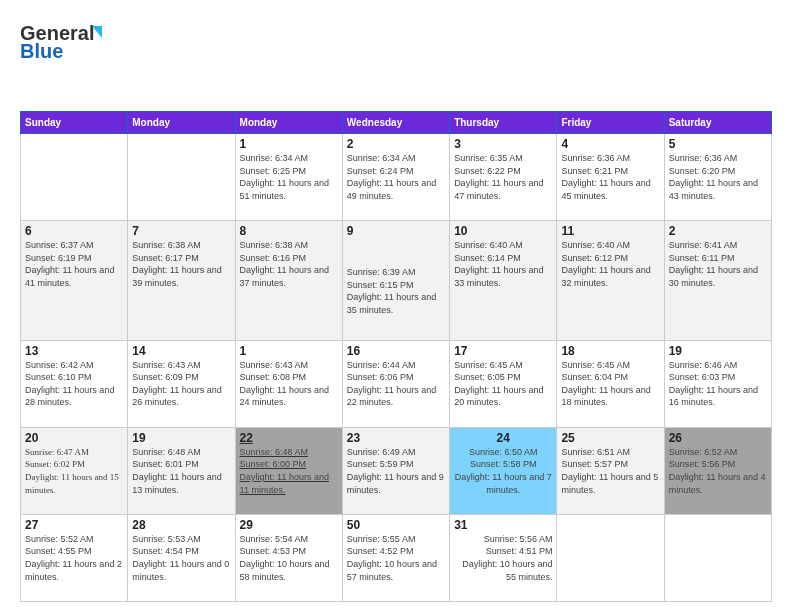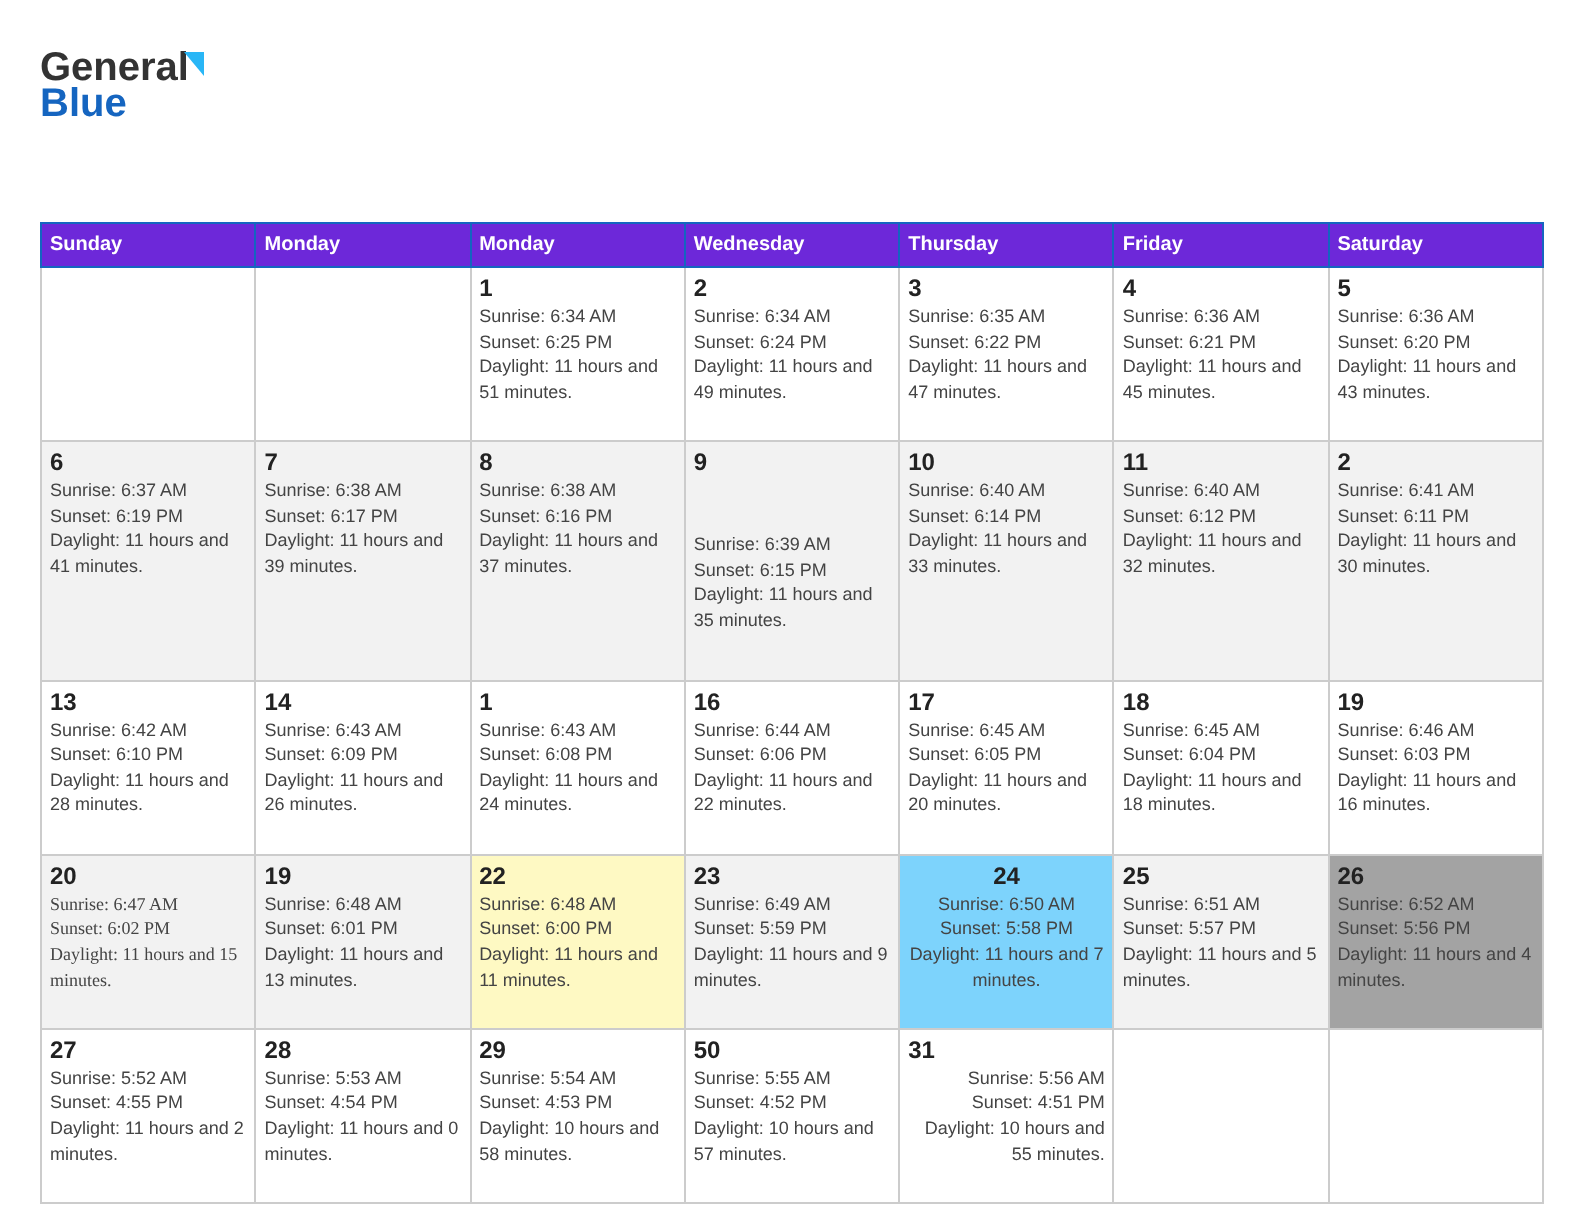--- a/index.html
+++ b/index.html
@@ -252,21 +252,21 @@
             <div class="day-info" style="white-space: pre-line; font-family: Liberation Serif, serif;">Sunrise: 6:47 AM
 Sunset: 6:02 PM
 Daylight: 11 hours and 15 minutes.</div>
           </td>
           <td style="background: rgb(242, 242, 242);">
             <span class="day-num">19</span>
             <div class="day-info" style="white-space: pre-line;">Sunrise: 6:48 AM
 Sunset: 6:01 PM
 Daylight: 11 hours and 13 minutes.</div>
           </td>
-          <td style="background: #fef9c3;">
+          <td style="background: #a3a3a3; text-decoration: underline;">
             <span class="day-num">22</span>
             <div class="day-info" style="white-space: pre-line;">Sunrise: 6:48 AM
 Sunset: 6:00 PM
 Daylight: 11 hours and 11 minutes.</div>
           </td>
           <td style="background: rgb(242, 242, 242);">
             <span class="day-num">23</span>
             <div class="day-info" style="white-space: pre-line;">Sunrise: 6:49 AM
 Sunset: 5:59 PM
 Daylight: 11 hours and 9 minutes.</div>

